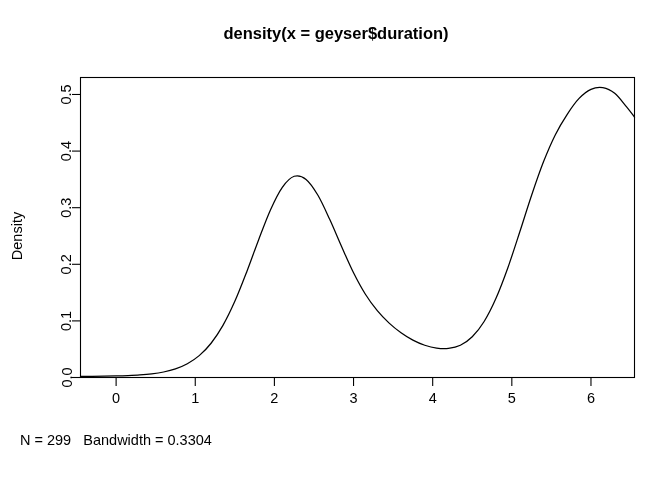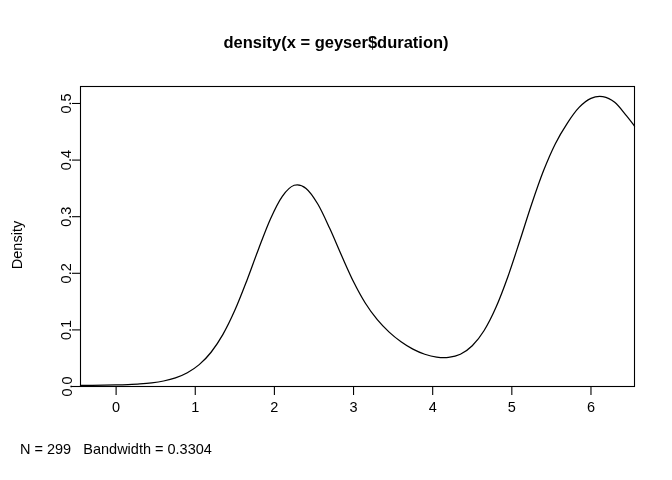--- a/index.html
+++ b/index.html
@@ -13,21 +13,20 @@
     height: 480px;
     font-family: "Liberation Sans", sans-serif;
     color: #000000;
     overflow: hidden;
     position: relative;
   }
   #plot-root {
     position: relative;
     width: 672px;
     height: 388px;
-    margin-top: 9px;
   }
   .plot-title {
     position: absolute;
     left: 0;
     top: 24px;
     width: 672px;
     text-align: center;
     font-size: 16.5px;
     font-weight: bold;
     font-family: "Liberation Sans", sans-serif;

